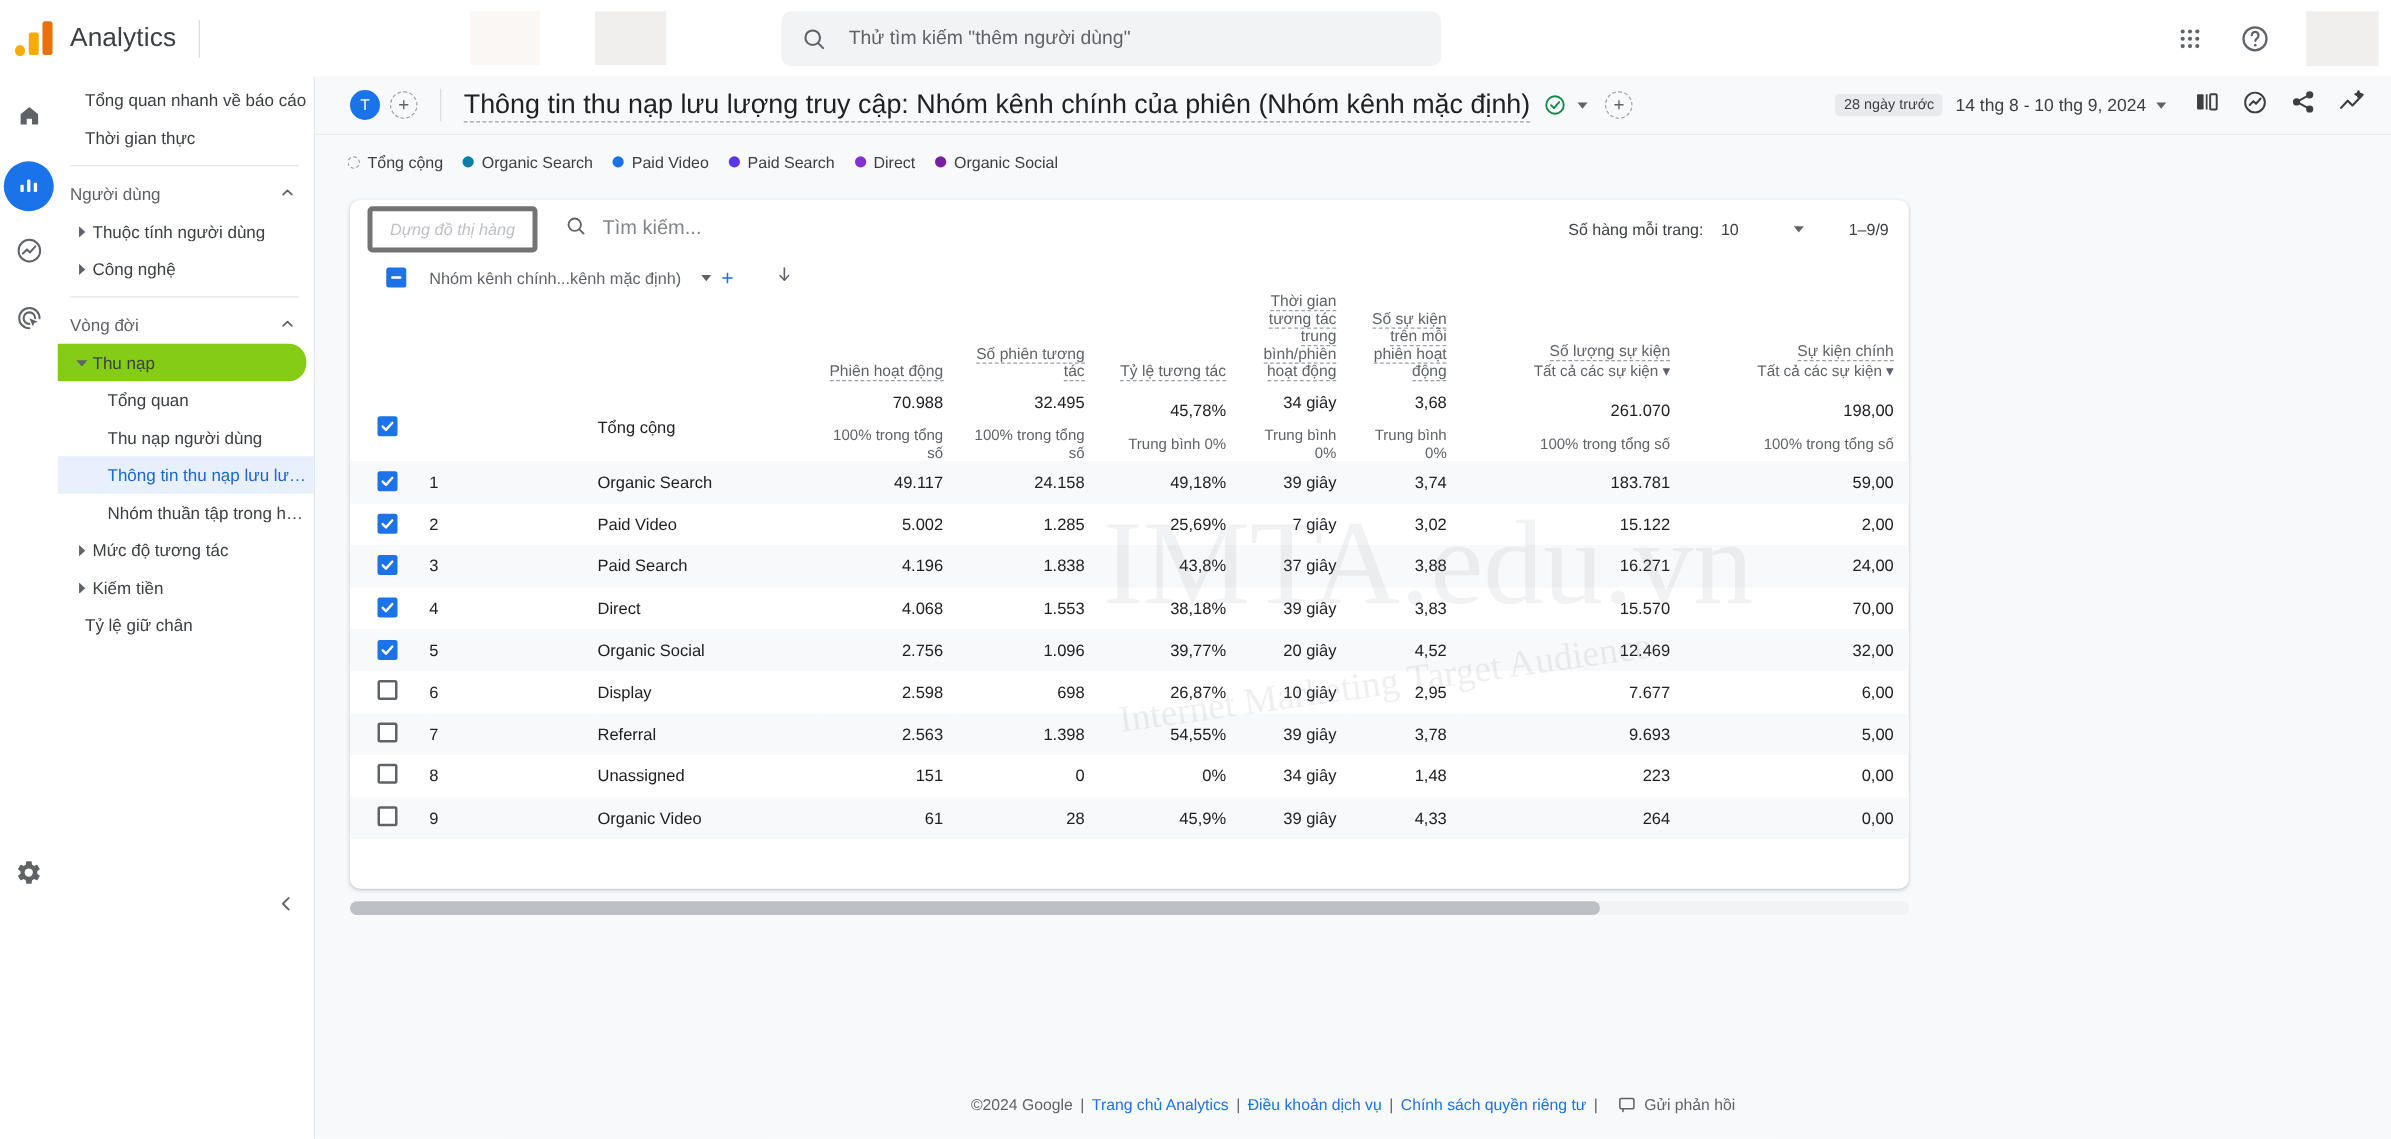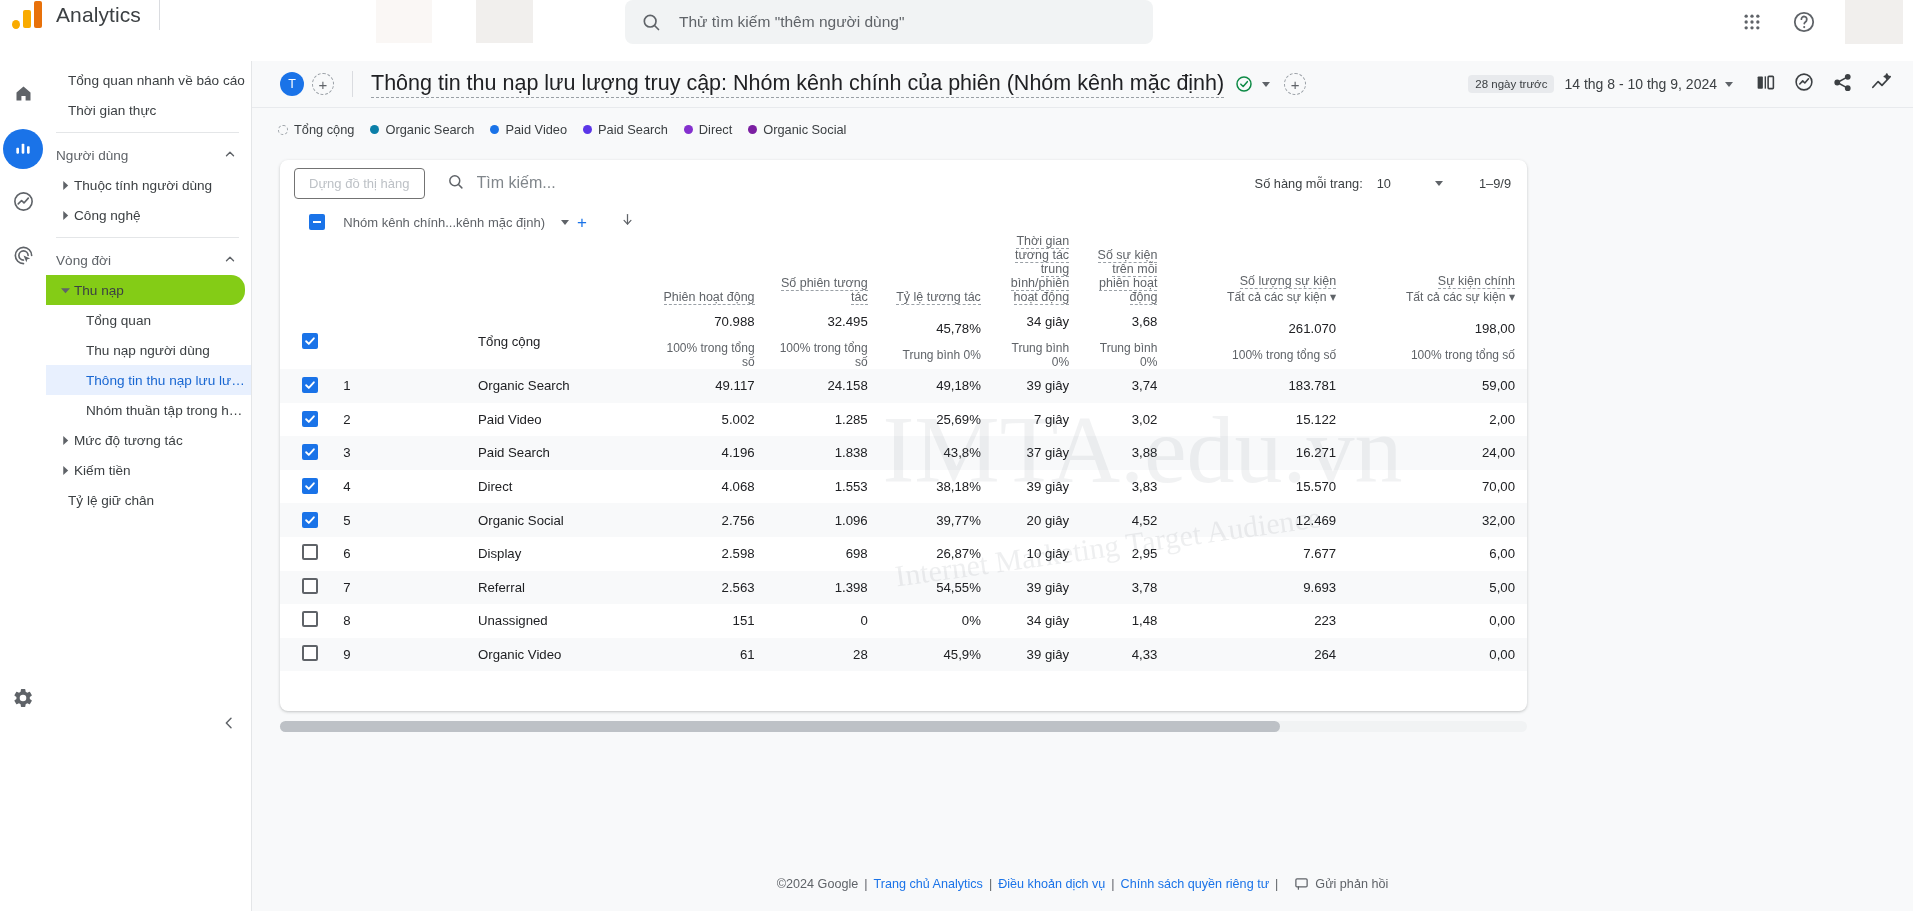--- a/index.html
+++ b/index.html
@@ -10,21 +10,21 @@
     overflow: hidden;
     font-family: "Liberation Sans", sans-serif;
     background: #ffffff;
     color: #202124;
     -webkit-font-smoothing: antialiased;
   }
   
   .topbar {
     position: absolute; top: 0; left: 0; width: 1913px; height: 61px;
     background: #ffffff;
-    display: flex; align-items: flex-start;
+    display: flex; align-items: center;
     z-index: 40;
     gap: 44px;
   }
   .brand { display: flex; align-items: center; padding-left: 12px; width: 272px; flex: none; }
   .ga-logo { width: 34px; height: 30px; position: relative; flex: none; margin-right: 10px; }
   .ga-logo .bar { position: absolute; bottom: 2px; border-radius: 2px; }
   .ga-logo .b1 { left: 0px; width: 8px; height: 9px; background: #f9ab00; border-radius: 50%; bottom: 1px; }
   .ga-logo .b2 { left: 11px; width: 8px; height: 18px; background: #f9ab00; }
   .ga-logo .b3 { left: 22px; width: 8px; height: 27px; background: #e8710a; }
   .brand-name { font-size: 21px; color: #3c4043; letter-spacing: .1px; }
@@ -119,23 +119,24 @@
   .ldot.dashed { border: 1.6px dashed #9aa0a6; background: transparent; width: 10px; height: 10px; }
 
   .card {
     position: absolute; left: 28px; top: 52px; width: 1247px; height: 551px;
     background: #fff; border-radius: 8px;
     box-shadow: 0 1px 2px rgba(60,64,67,.18), 0 1px 3px 1px rgba(60,64,67,.08);
     overflow: hidden;
   }
   .tbl-toolbar { height: 46px; display: flex; align-items: center; padding: 0 16px 0 14px; }
   .btn-plot {
-    border: 1px solid #737373; border-radius: 4px; color: #bdc1c6;
+    border: 4px solid #737373; border-radius: 4px; color: #bdc1c6;
     font-size: 13px; padding: 7px 14px; background: #fff; cursor: default;
     white-space: nowrap;
+    font-style: italic;
   }
   .tbl-search { display: flex; align-items: center; margin-left: 22px; gap: 11px; cursor: text; }
   .tbl-search input {
     border: none; outline: none; background: transparent; font-size: 16px;
     color: #5f6368; width: 180px; font-family: "Liberation Sans", sans-serif;
   }
   .tbl-search input::placeholder { color: #80868b; }
   .rows-ctrl { margin-left: auto; display: flex; align-items: center; font-size: 12.8px; color: #3c4043; gap: 14px; }
   .rows-sel { display: flex; align-items: center; gap: 36px; cursor: pointer; }
   .rng { margin-left: 22px; }

